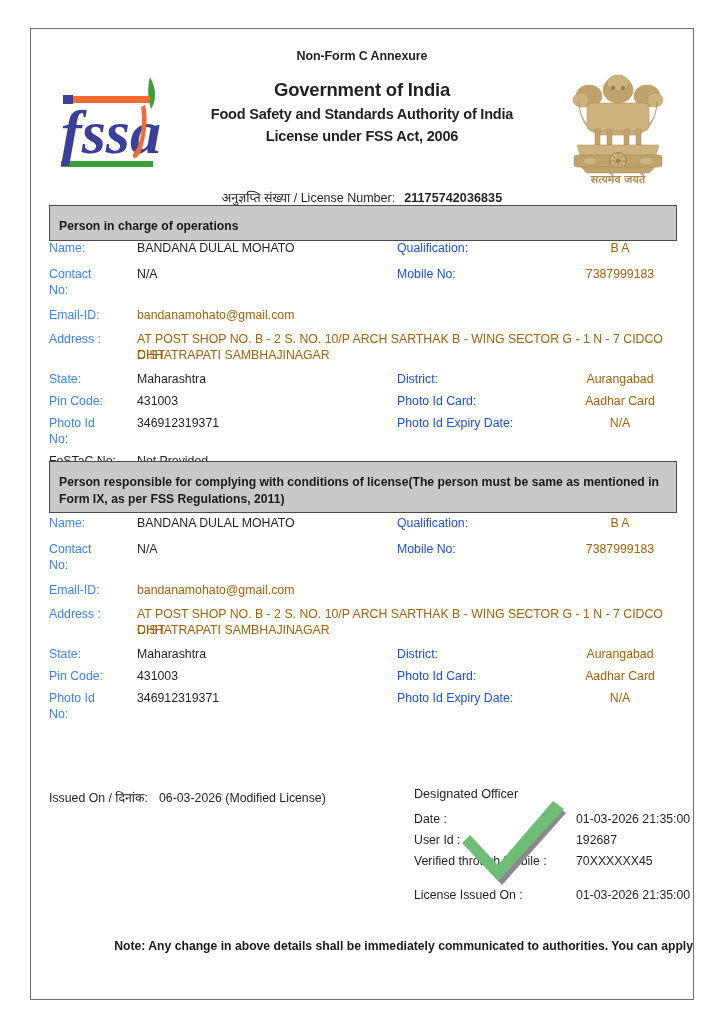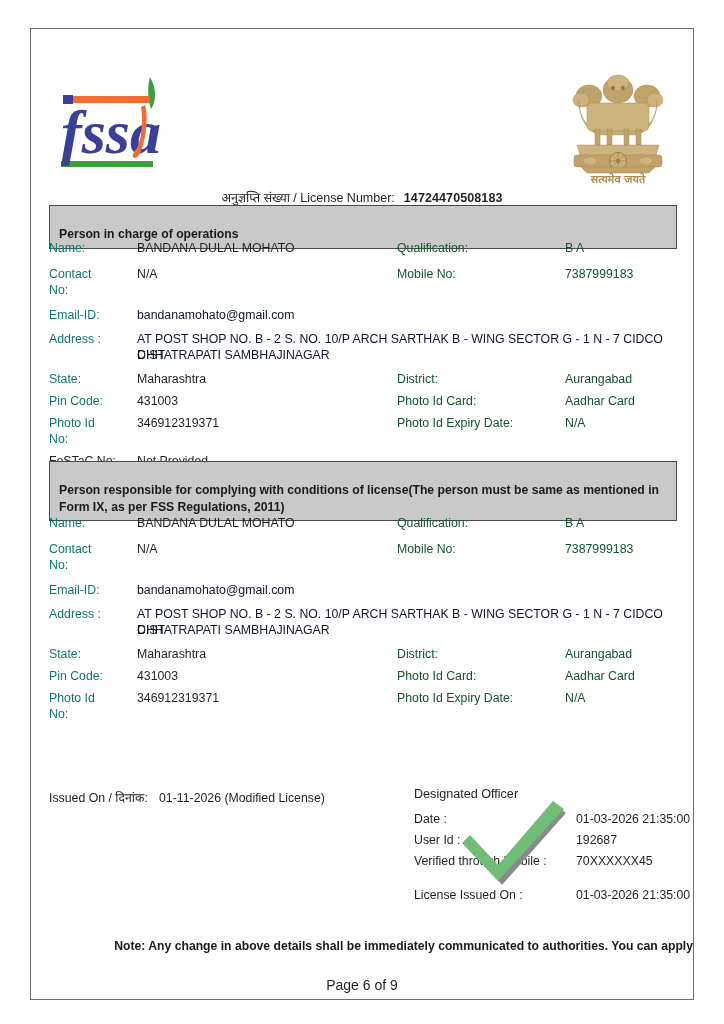--- a/index.html
+++ b/index.html
@@ -106,66 +106,67 @@
   .section-bar {
     position: absolute;
     left: 18px;
     width: 628px;
     background: #c9c9c9;
     border: 1.2px solid #4a4a4a;
     box-sizing: border-box;
     font-size: 12.2px;
     font-weight: bold;
     color: #1a1a1a;
-    padding: 20px 9px 5px 9px;
+    padding: 12px 9px 5px 9px;
     line-height: 16.5px;
   }
 
   
   .fields {
     position: absolute;
     left: 18px;
     width: 628px;
     font-size: 12.3px;
     line-height: 15.5px;
   }
   .frow {
     position: relative;
     display: block;
     min-height: 21px;
   }
   .f-label-l {
     position: absolute;
     left: 0;
     width: 80px;
-    color: #0f766e;
+    color: #3b82f6;
   }
   .f-val-l {
     position: absolute;
     left: 88px;
     width: 265px;
     color: #231f20;
   }
   .f-label-r {
     position: absolute;
     left: 348px;
     width: 165px;
-    color: #14532d;
+    color: #1d4ed8;
   }
   .f-val-r {
     position: absolute;
-    left: 516px;
+    left: 496px;
     width: 150px;
-    color: #14532d;
+    color: #a16207;
+    text-align: center;
   }
   .f-val-wide {
     position: absolute;
     left: 88px;
     width: 540px;
-    color: #0f172a;
+    color: #a16207;
   }
   .f-inline-label {
     position: absolute;
     left: 0;
     color: #231f20;
   }
   .f-inline-val {
     position: absolute;
     left: 88px;
     color: #231f20;
@@ -293,25 +294,31 @@
 
           <ellipse cx="33" cy="98" rx="7" ry="4" fill="#cdb37e"></ellipse>
           <ellipse cx="89" cy="98" rx="7" ry="4" fill="#cdb37e"></ellipse>
 
           <path d="M24 104 L98 104 L92 110 L30 110 Z" fill="#c0a36b"></path>
         </g>
         <text x="61" y="120" text-anchor="middle" font-family="'DejaVu Sans', sans-serif" font-size="11" fill="#a98e57">सत्यमेव जयते</text>
       </svg>
     </div>
 
-
+    <div class="annexure-title">Non-Form C Annexure</div>
+
+    <div class="gov-lines">
+      <div class="gov-line1">Government of India</div>
+      <div class="gov-line2">Food Safety and Standards Authority of India</div>
+      <div class="gov-line3">License under FSS Act, 2006</div>
+    </div>
   </div>
 
   <div class="license-line">
-    <span class="lic-label">अनुज्ञप्ति संख्या / License Number:</span><span class="lic-value">14724470508183</span>
+    <span class="lic-label">अनुज्ञप्ति संख्या / License Number:</span><span class="lic-value">21175742036835</span>
   </div>
 
   <div class="section-bar" style="top:176px;">Person in charge of operations</div>
 
   <div class="fields" style="top:212px;">
     <div class="frow">
       <span class="f-label-l">Name:</span>
       <span class="f-val-l">BANDANA DULAL MOHATO</span>
       <span class="f-label-r">Qualification:</span>
       <span class="f-val-r">B A</span>
@@ -395,21 +402,21 @@
       <span class="f-label-l" style="width:60px;">Photo Id No:</span>
       <span class="f-val-l">346912319371</span>
       <span class="f-label-r">Photo Id Expiry Date:</span>
       <span class="f-val-r">N/A</span>
     </div>
   </div>
 
   <div class="footer-left">
     <div class="fl-row">
       <span class="fl-label">Issued On / दिनांक:</span>
-      <span class="fl-value">01-11-2026 (Modified License)</span>
+      <span class="fl-value">06-03-2026 (Modified License)</span>
     </div>
   </div>
 
   <div class="footer-right">
     <div class="do-title">Designated Officer</div>
 
     <div class="do-row">
       <span class="do-label">Date :</span>
       <span class="do-value">01-03-2026 21:35:00</span>
     </div>
@@ -431,16 +438,15 @@
       <svg viewBox="0 0 120 92" width="120" height="92" xmlns="http://www.w3.org/2000/svg">
 
         <path d="M12 48 L18 42 L44 70 L100 6 L110 14 L46 86 Z" fill="#8a8a8a"></path>
 
         <path d="M6 44 L14 36 L42 66 L97 2 L108 10 L42 82 Z" fill="#6fbd76"></path>
       </svg>
     </div>
   </div>
 
   <div class="note">Note: Any change in above details shall be immediately communicated to authorities. You can apply</div>
-  <div class="page-num">Page 6 of 9</div>
 
 </div>
 </div>
 
 </body></html>

